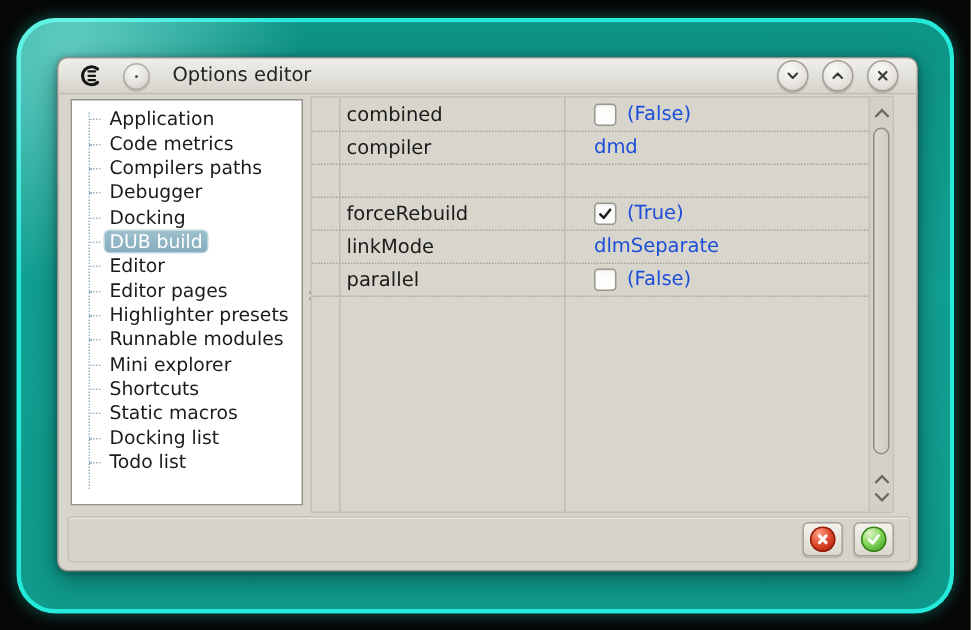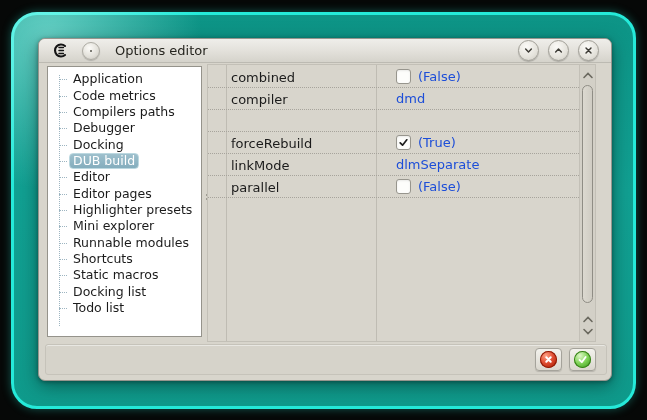--- a/index.html
+++ b/index.html
@@ -183,24 +183,24 @@
             <div class="titem">
               <span class="tlabel">Editor</span>
             </div>
             <div class="titem">
               <span class="tlabel">Editor pages</span>
             </div>
             <div class="titem">
               <span class="tlabel">Highlighter presets</span>
             </div>
             <div class="titem">
+              <span class="tlabel">Runnable modules</span>
+            </div>
+            <div class="titem">
               <span class="tlabel">Mini explorer</span>
-            </div>
-            <div class="titem">
-              <span class="tlabel">Runnable modules</span>
             </div>
             <div class="titem">
               <span class="tlabel">Shortcuts</span>
             </div>
             <div class="titem">
               <span class="tlabel">Static macros</span>
             </div>
             <div class="titem">
               <span class="tlabel">Docking list</span>
             </div>

